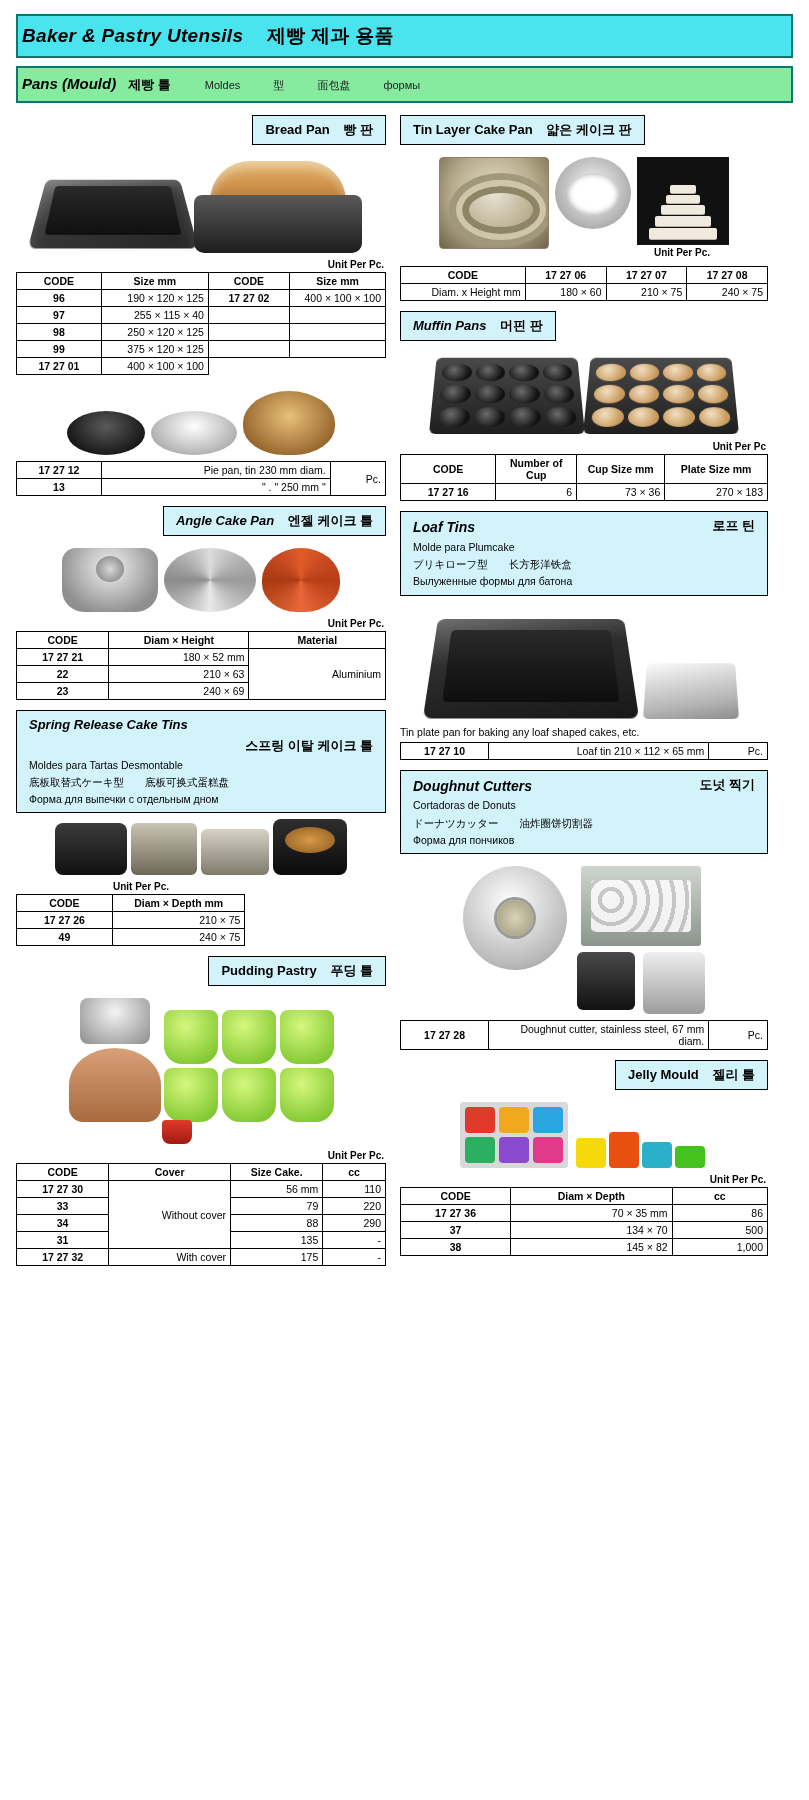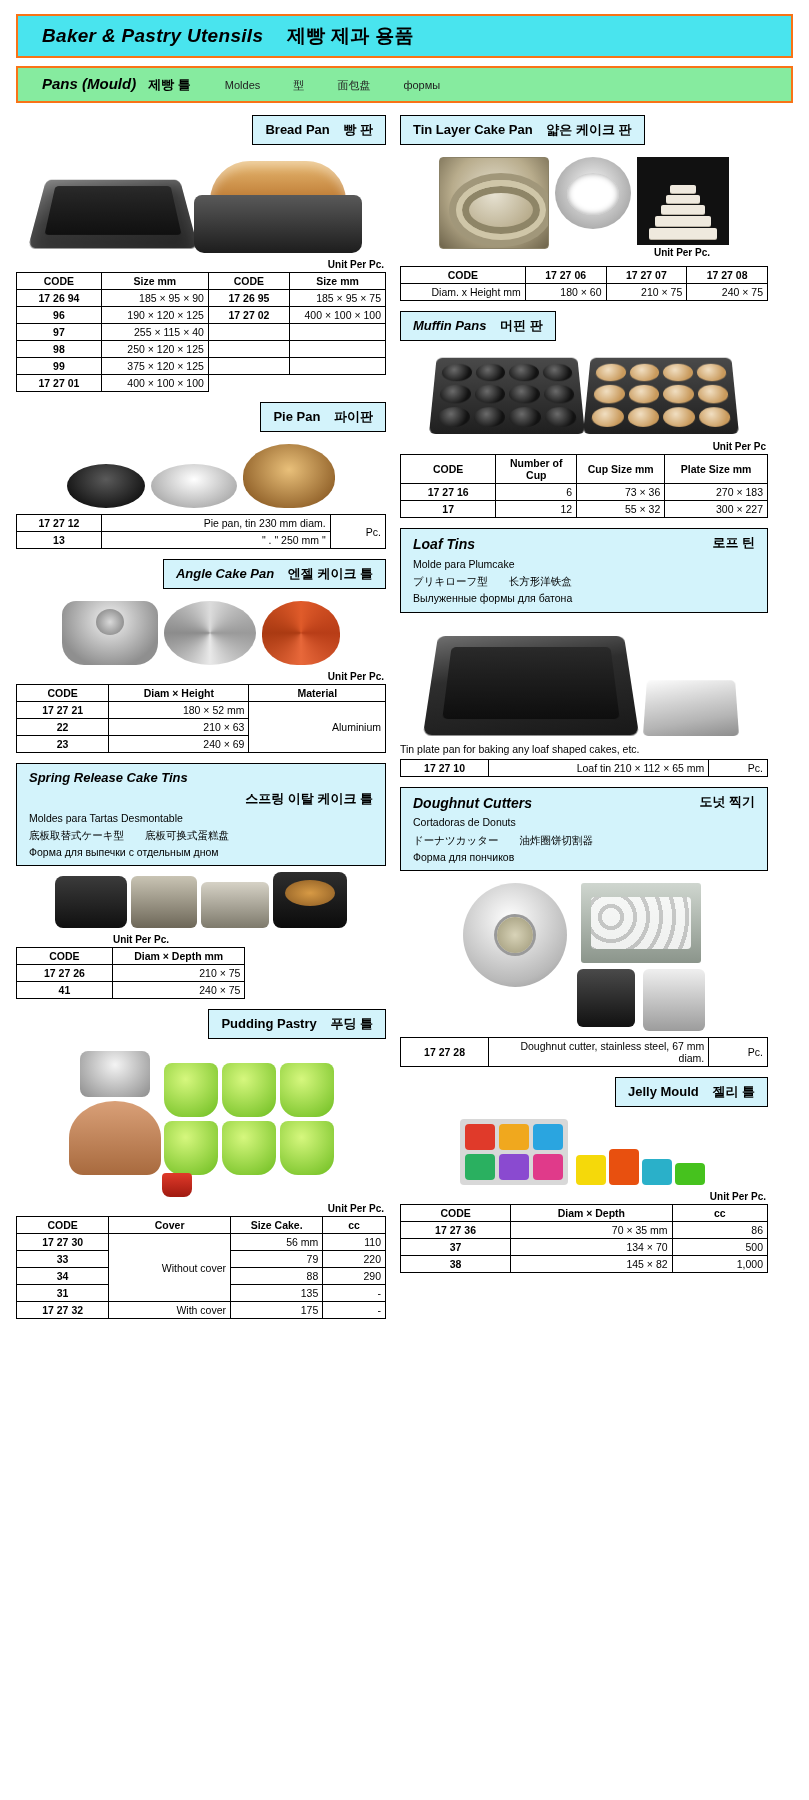--- a/index.html
+++ b/index.html
@@ -14,22 +14,22 @@
     position: relative;
   }
   .page {
     width: 809px;
     min-height: 1800px;
     padding: 14px 16px 10px 16px;
     position: relative;
   }
   
   .banner {
-    border: 2px solid #f97316;
-    padding: 7px 24px;
+    border: 2px solid #0f766e;
+    padding: 7px 4px;
     font-style: italic;
     font-weight: bold;
   }
   .banner-top {
     background: #49e4ee;
     font-size: 19px;
     letter-spacing: .3px;
   }
   .banner-top .kr { font-style: normal; margin-left: 18px; font-weight: bold; }
   .banner-sub {
@@ -275,26 +275,20 @@
         <div class="unit">Unit Per Pc.</div>
         <table class="t">
           <tbody>
               <tr>
             <th style="width:23%">CODE</th>
             <th style="width:29%">Size mm</th>
             <th style="width:22%">CODE</th>
             <th style="width:26%">Size mm</th>
           </tr>
           <tr>
-            <td class="code">17 26 94</td>
-            <td class="center">185 × 95 × 90</td>
-            <td class="code">17 26 95</td>
-            <td class="center">185 × 95 × 75</td>
-          </tr>
-          <tr>
             <td class="code" style="border-top:none">96</td>
             <td class="center" style="border-top:none">190 × 120 × 125</td>
             <td class="code">17 27 02</td>
             <td class="center">400 × 100 × 100</td>
           </tr>
           <tr>
             <td class="code" style="border-top:none">97</td>
             <td class="center" style="border-top:none">255 × 115 × 40</td>
             <td></td>
             <td></td>
@@ -317,26 +311,20 @@
             <td style="border:none"></td>
             <td style="border:none"></td>
           </tr>
         </tbody>
           </table>
       </div>
 
       <div class="spacer"></div>
 
       <div>
-        <div class="center">
-          <span class="titlebox">
-            <span>Pie Pan</span>
-            <span class="kr">파이판</span>
-          </span>
-        </div>
         <div class="imgrow">
           <div class="ph piedark"></div>
           <div class="ph piesilver"></div>
           <div class="ph piebaked"></div>
         </div>
         <table class="t">
           <tbody>
               <tr>
             <td class="code" style="width:23%">17 27 12</td>
             <td style="width:62%" class="center">Pie pan, tin 230 mm diam.</td>
@@ -410,21 +398,21 @@
           <tbody>
               <tr>
             <th style="width:42%">CODE</th>
             <th style="width:58%">Diam × Depth mm</th>
           </tr>
           <tr>
             <td class="code">17 27 26</td>
             <td class="center">210 × 75</td>
           </tr>
           <tr>
-            <td class="code" style="border-top:none">41</td>
+            <td class="code" style="border-top:none">49</td>
             <td class="center" style="border-top:none">240 × 75</td>
           </tr>
         </tbody>
           </table>
       </div>
 
       <div class="spacer"></div>
 
       <div>
         <div class="center">
@@ -580,26 +568,20 @@
             <th style="width:22%">Number of Cup</th>
             <th style="width:24%">Cup Size mm</th>
             <th style="width:28%">Plate Size mm</th>
           </tr>
           <tr>
             <td class="code">17 27 16</td>
             <td class="center">6</td>
             <td class="center">73  × 36</td>
             <td class="center">270 × 183</td>
           </tr>
-          <tr>
-            <td class="code" style="border-top:none">17</td>
-            <td class="center" style="border-top:none">12</td>
-            <td class="center" style="border-top:none">55 × 32</td>
-            <td class="center" style="border-top:none">300 × 227</td>
-          </tr>
         </tbody>
           </table>
       </div>
 
       <div class="spacer"></div>
 
       <div>
         <div class="titlebox block multiline">
           <span style="font-style:italic;font-size:14px">Loaf Tins</span>
           <span class="krbig">로프 틴</span>

